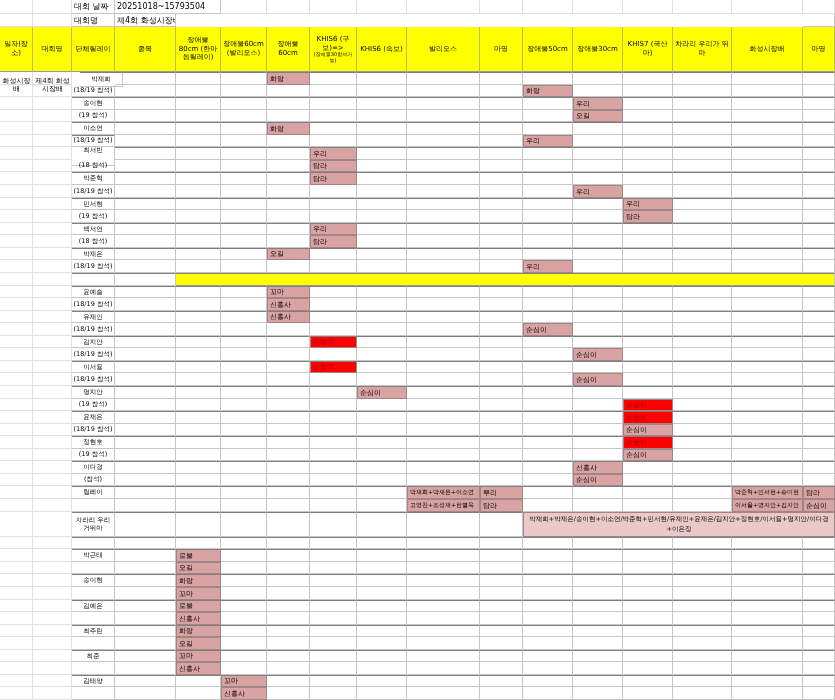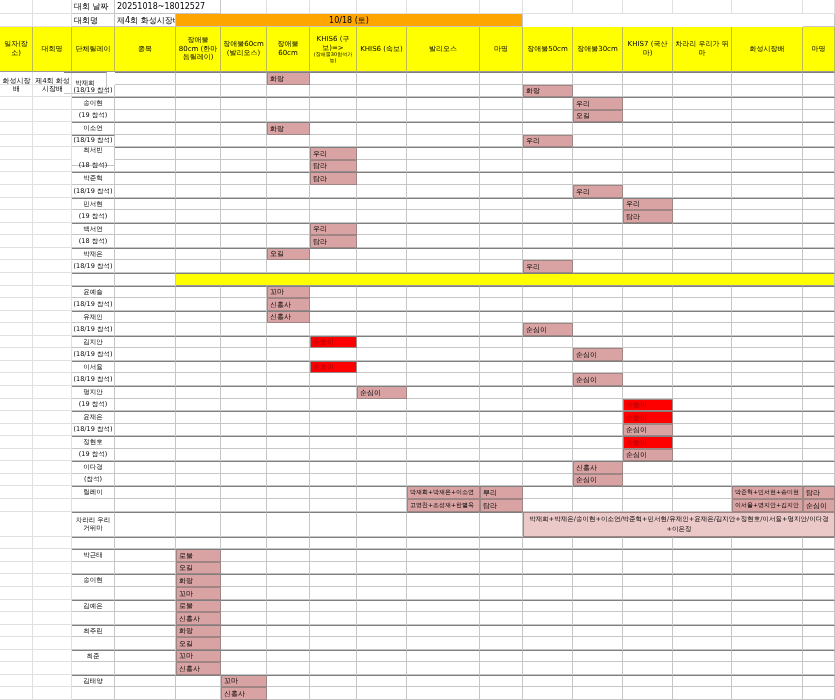--- a/index.html
+++ b/index.html
@@ -25,24 +25,23 @@
 .toptxt{font-size:8px}
 .overlay{position:absolute;box-sizing:border-box;display:flex;align-items:center;justify-content:center;
   text-align:center;white-space:normal;line-height:1.2;font-size:7px}
 </style>
 </head>
 <body>
 
 <div class="sheet">
 
   <div class="cell toptxt" style="left:72px;top:0;width:43px;height:14px">대회 날짜</div>
-  <div class="cell toptxt" style="left:115px;top:0;width:106px;height:14px;background:#fff;z-index:2">20251018~18012527</div>
+  <div class="cell toptxt" style="left:115px;top:0;width:106px;height:14px;background:#fff;z-index:2">20251018~15793504</div>
   <div class="cell toptxt" style="left:72px;top:14px;width:43px;height:13px">대회명</div>
   <div class="cell toptxt" style="left:115px;top:14px;width:61px;height:13px">제4회 화성시장배</div>
-  <div class="cell band-o" style="left:176px;top:14px;width:347px;height:13px">10/18 (토)</div>
   <div class="cell" style="left:803px;top:14px;width:32px;height:13px"></div>
 
   <div class="overlay" style="left:0;top:72px;width:33px;height:26px">화성시장배</div>
   <div class="overlay" style="left:33px;top:72px;width:39px;height:26px">제4회 화성시장배</div>
 
   <div id="grid">
       <div class="cell faint" style="left: 221px; top: 0px; width: 46px; height: 14px;"></div>
       <div class="cell faint" style="left: 267px; top: 0px; width: 43px; height: 14px;"></div>
       <div class="cell faint" style="left: 310px; top: 0px; width: 47px; height: 14px;"></div>
       <div class="cell faint" style="left: 357px; top: 0px; width: 50px; height: 14px;"></div>
@@ -105,21 +104,21 @@
         <div>차라리 우리가 뛰마</div>
       </div>
       <div class="cell hdr wrap" style="left: 732px; top: 27px; width: 71px; height: 45px;">
         <div>화성시장배</div>
       </div>
       <div class="cell hdr wrap" style="left: 803px; top: 27px; width: 32px; height: 45px;">
         <div>마명</div>
       </div>
       <div class="cell faint" style="left: 0px; top: 72px; width: 33px; height: 13px;"></div>
       <div class="cell faint" style="left: 33px; top: 72px; width: 39px; height: 13px;"></div>
-      <div class="cell lbl blocktop" style="left: 64px; top: 72px; width: 43px; height: 22px;">박재희</div>
+      <div class="cell lbl blocktop" style="left: 80px; top: 72px; width: 43px; height: 15px;">박재희</div>
       <div class="cell blocktop" style="left: 115px; top: 72px; width: 61px; height: 13px;"></div>
       <div class="cell blocktop" style="left: 176px; top: 72px; width: 45px; height: 13px;"></div>
       <div class="cell blocktop" style="left: 221px; top: 72px; width: 46px; height: 13px;"></div>
       <div class="cell entry blocktop" style="left: 267px; top: 72px; width: 43px; height: 13px;">화랑</div>
       <div class="cell blocktop" style="left: 310px; top: 72px; width: 47px; height: 13px;"></div>
       <div class="cell blocktop" style="left: 357px; top: 72px; width: 50px; height: 13px;"></div>
       <div class="cell blocktop" style="left: 407px; top: 72px; width: 73px; height: 13px;"></div>
       <div class="cell blocktop" style="left: 480px; top: 72px; width: 43px; height: 13px;"></div>
       <div class="cell blocktop" style="left: 523px; top: 72px; width: 50px; height: 13px;"></div>
       <div class="cell blocktop" style="left: 573px; top: 72px; width: 50px; height: 13px;"></div>

